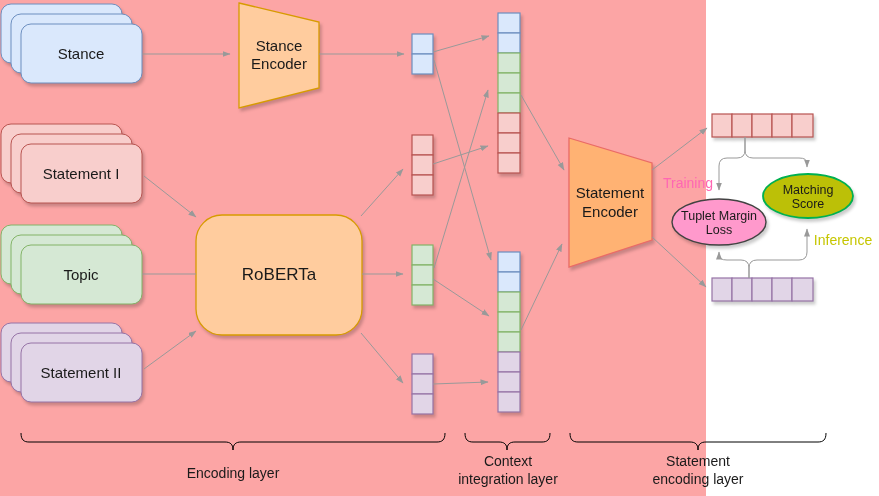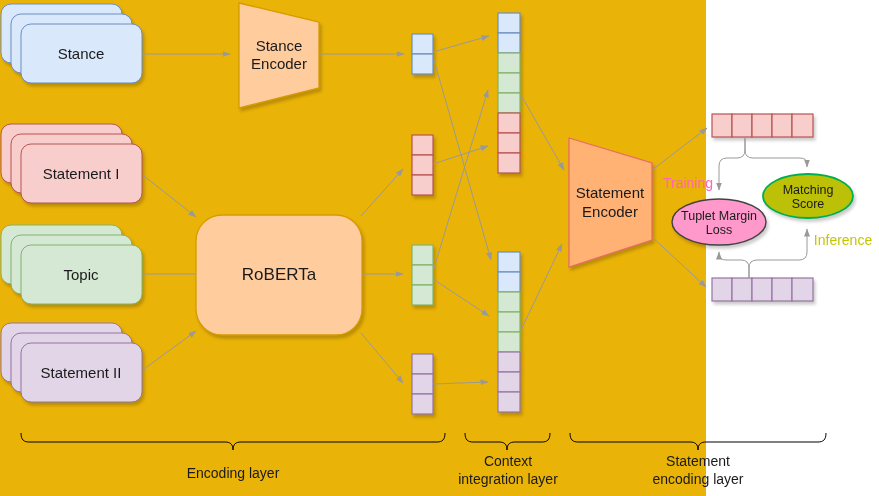--- a/index.html
+++ b/index.html
@@ -1,17 +1,17 @@
 <!DOCTYPE html>
 <html><head>
 <meta charset="utf-8">
 <style>
   html,body{margin:0;padding:0;background:#ffffff;}
   body{width:879px;height:496px;overflow:hidden;font-family:"Liberation Sans", sans-serif;}
-  .canvas{position:relative;width:706px;height:496px;background:#eab308;}
+  .canvas{position:relative;width:706px;height:496px;background:#fca5a5;}
   svg{display:block;}
   
   .c-blue  {fill:#dae8fc;stroke:#6c8ebf;}
   .c-red   {fill:#f8cecc;stroke:#b85450;}
   .c-green {fill:#d5e8d4;stroke:#82b366;}
   .c-purple{fill:#e1d5e7;stroke:#9673a6;}
   .c-orange{fill:#ffcc9e;stroke:#d79b00;}
   .c-deeporange{fill:#ffb273;stroke:#ea6b66;}
   .c-pink  {fill:#ff99cc;stroke:#424242;}
   .c-olive {fill:#bcc007;stroke:#00b050;}

